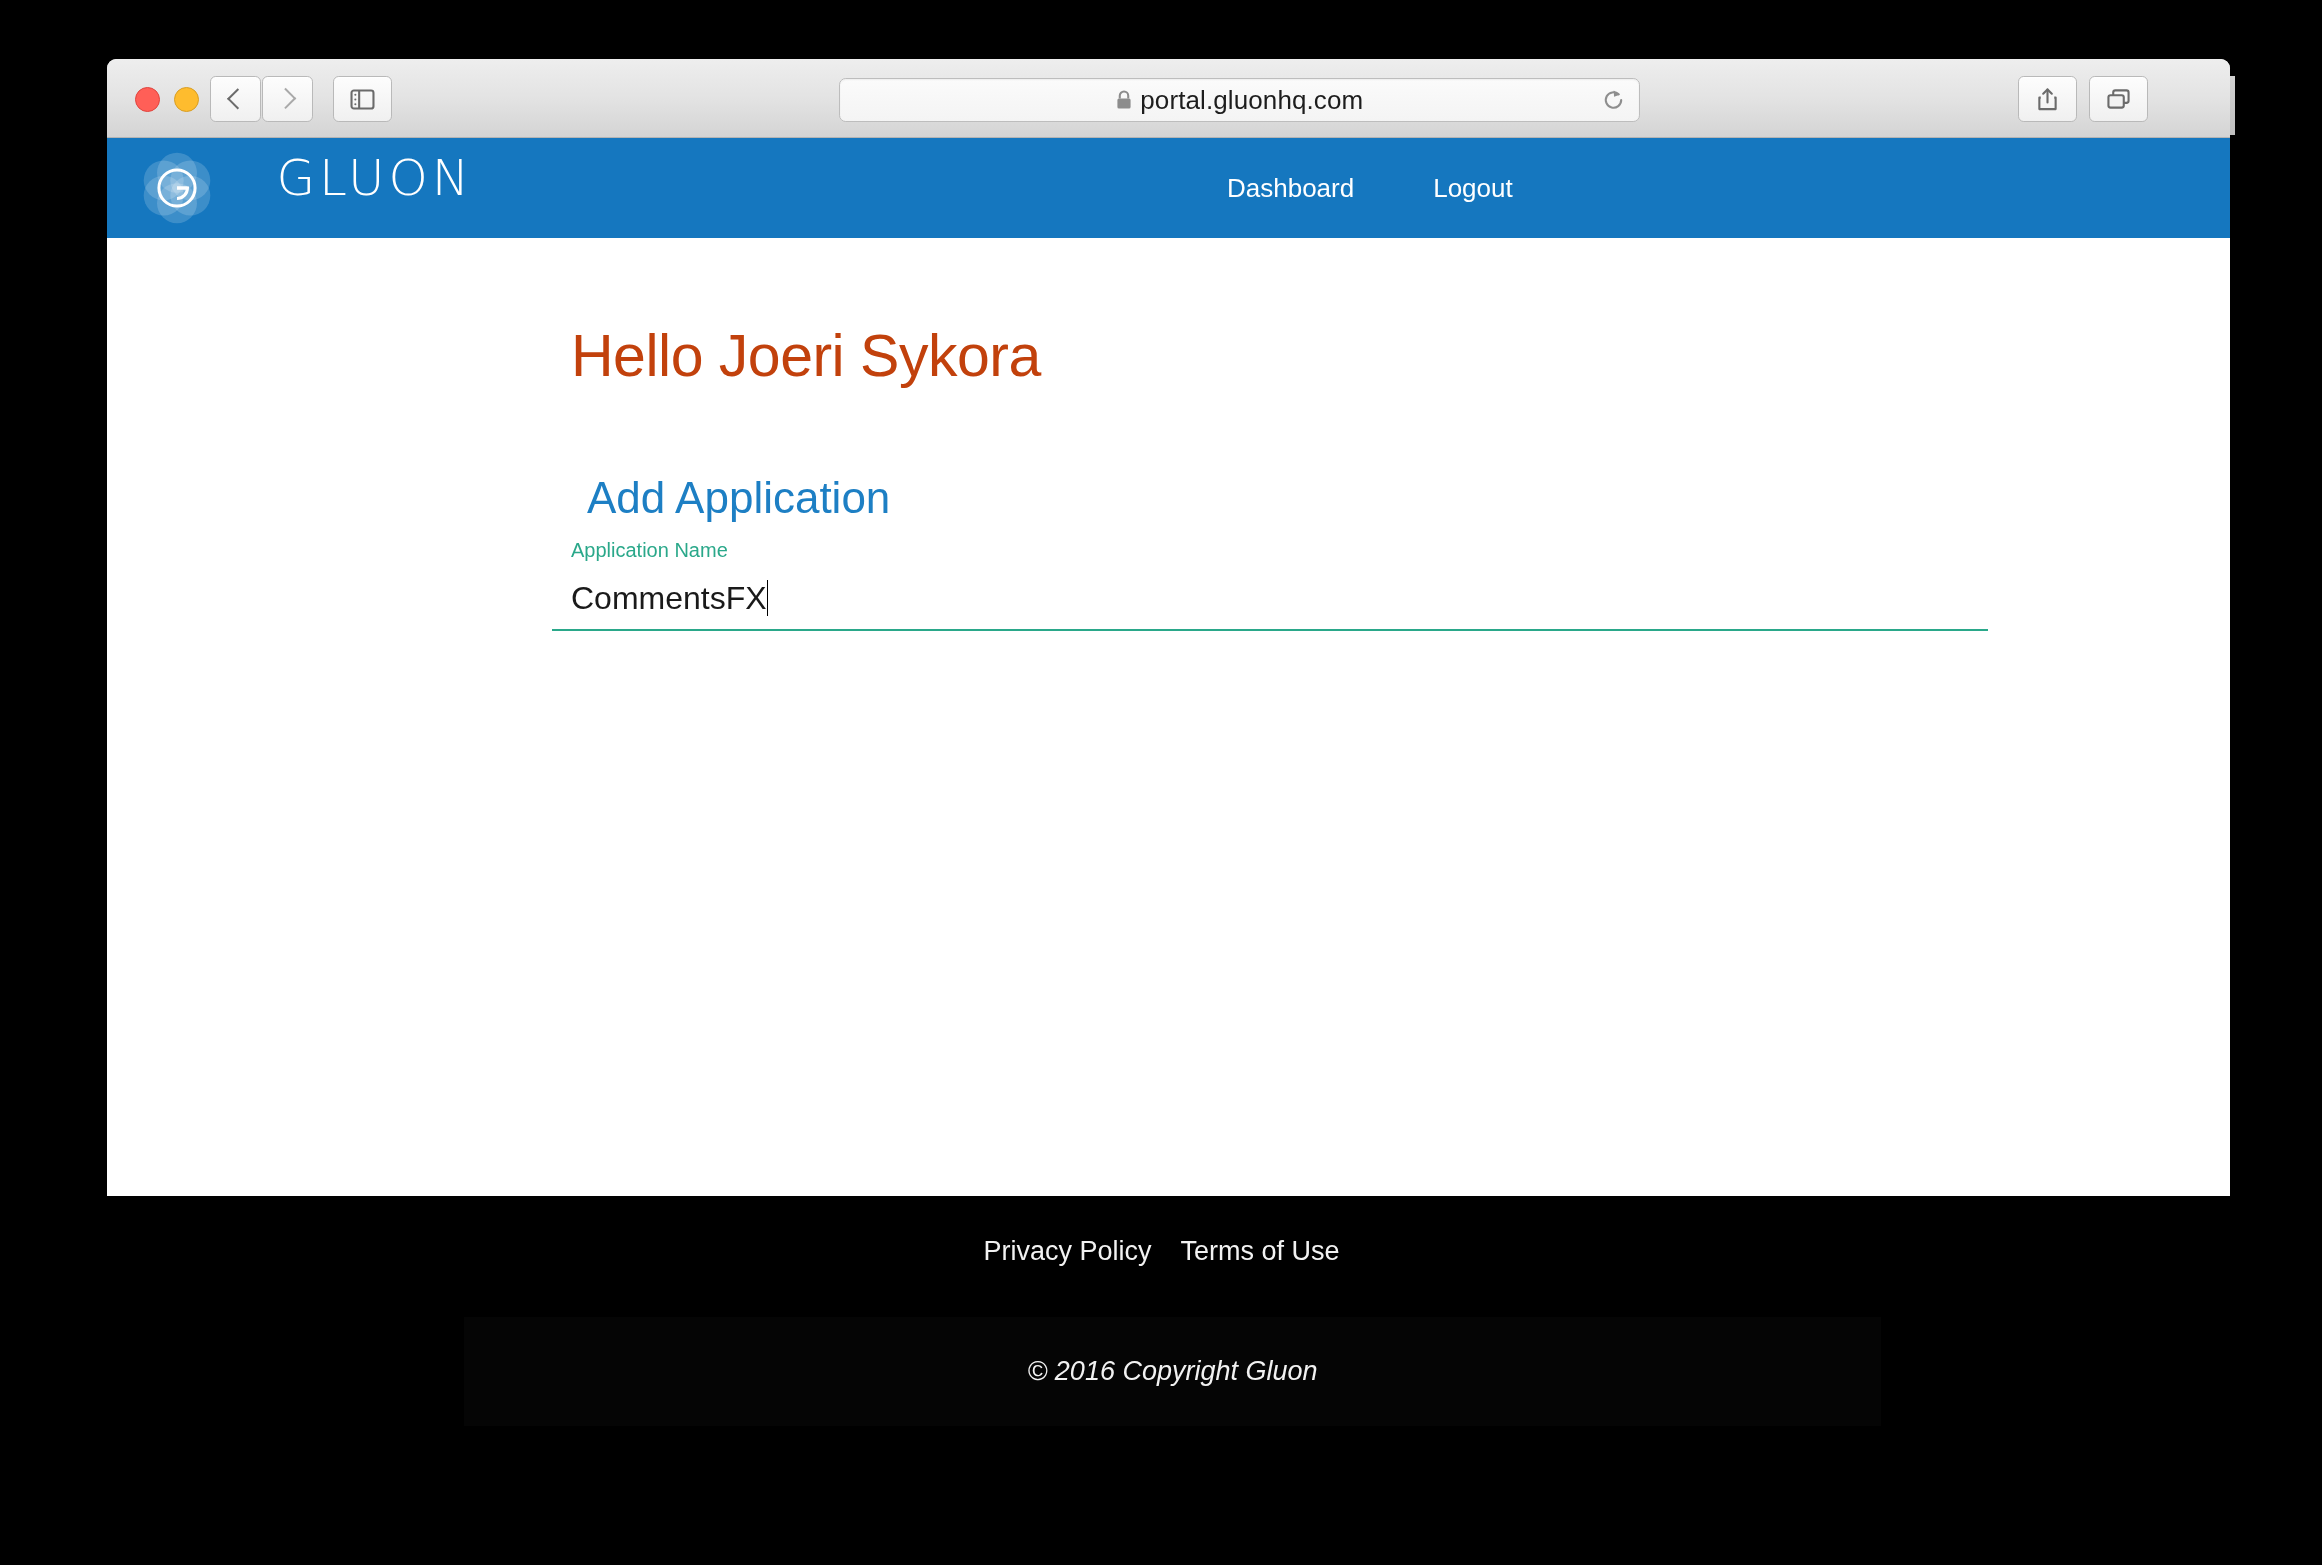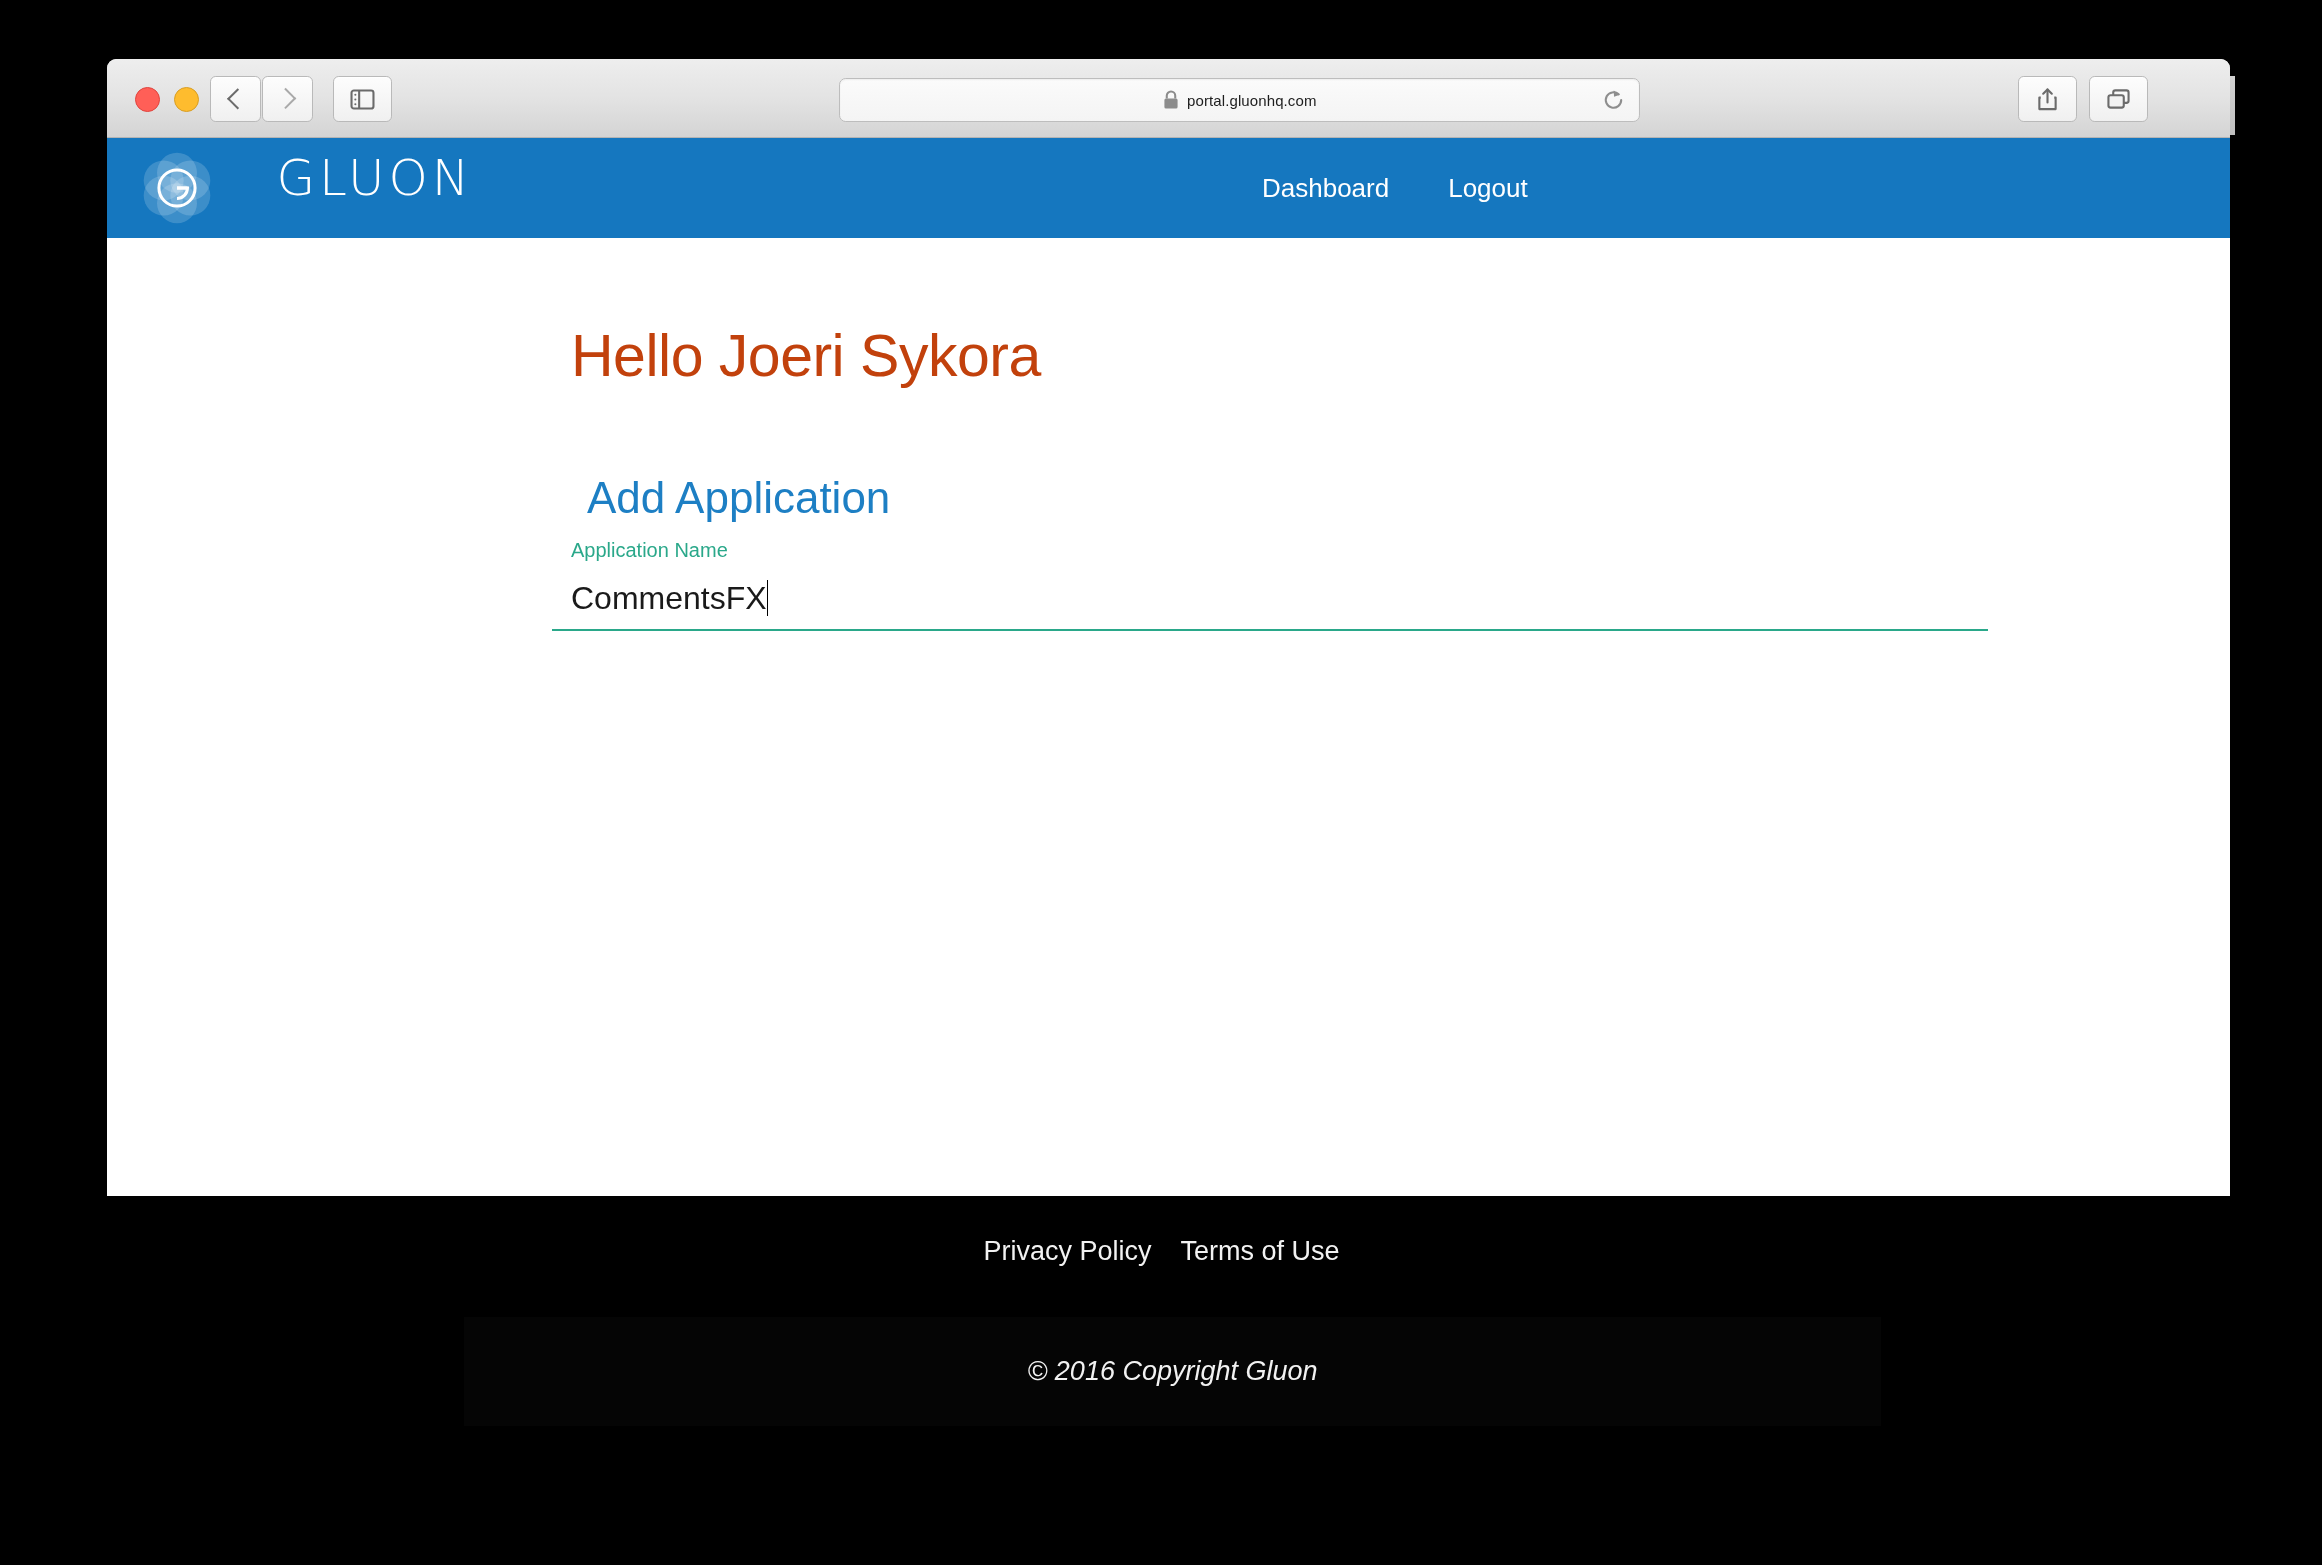--- a/index.html
+++ b/index.html
@@ -106,21 +106,21 @@
     height: 42px;
     background: linear-gradient(to bottom, #fbfbfb, #f4f4f4);
     border: 1px solid #bdbdbd;
     border-radius: 6.7px;
     box-shadow: 0 1px 1.9px rgba(0,0,0,0.06) inset;
     display: flex;
     align-items: center;
     justify-content: center;
   }
   #url-text {
-    font-size: 15px;
+    font-size: 26px;
     color: #1d1d1d;
     letter-spacing: 0.1px;
   }
   #lock-icon {
     margin-right: 8.6px;
     display: inline-flex;
     align-items: center;
   }
   #reload-icon {
     position: absolute;
@@ -153,22 +153,21 @@
     font-weight: 300;
     font-family: "DejaVu Sans", sans-serif;
   }
   #main-nav {
     position: absolute;
     left: 1120px;
     top: 0;
     height: 100px;
     display: flex;
     align-items: center;
-    gap: 59px;
-    margin-left: 35px;
+    gap: 79px;
   }
   #main-nav a {
     color: #ffffff;
     font-size: 26px;
     text-decoration: none;
     font-weight: 400;
   }
 
   
   #page-body {

